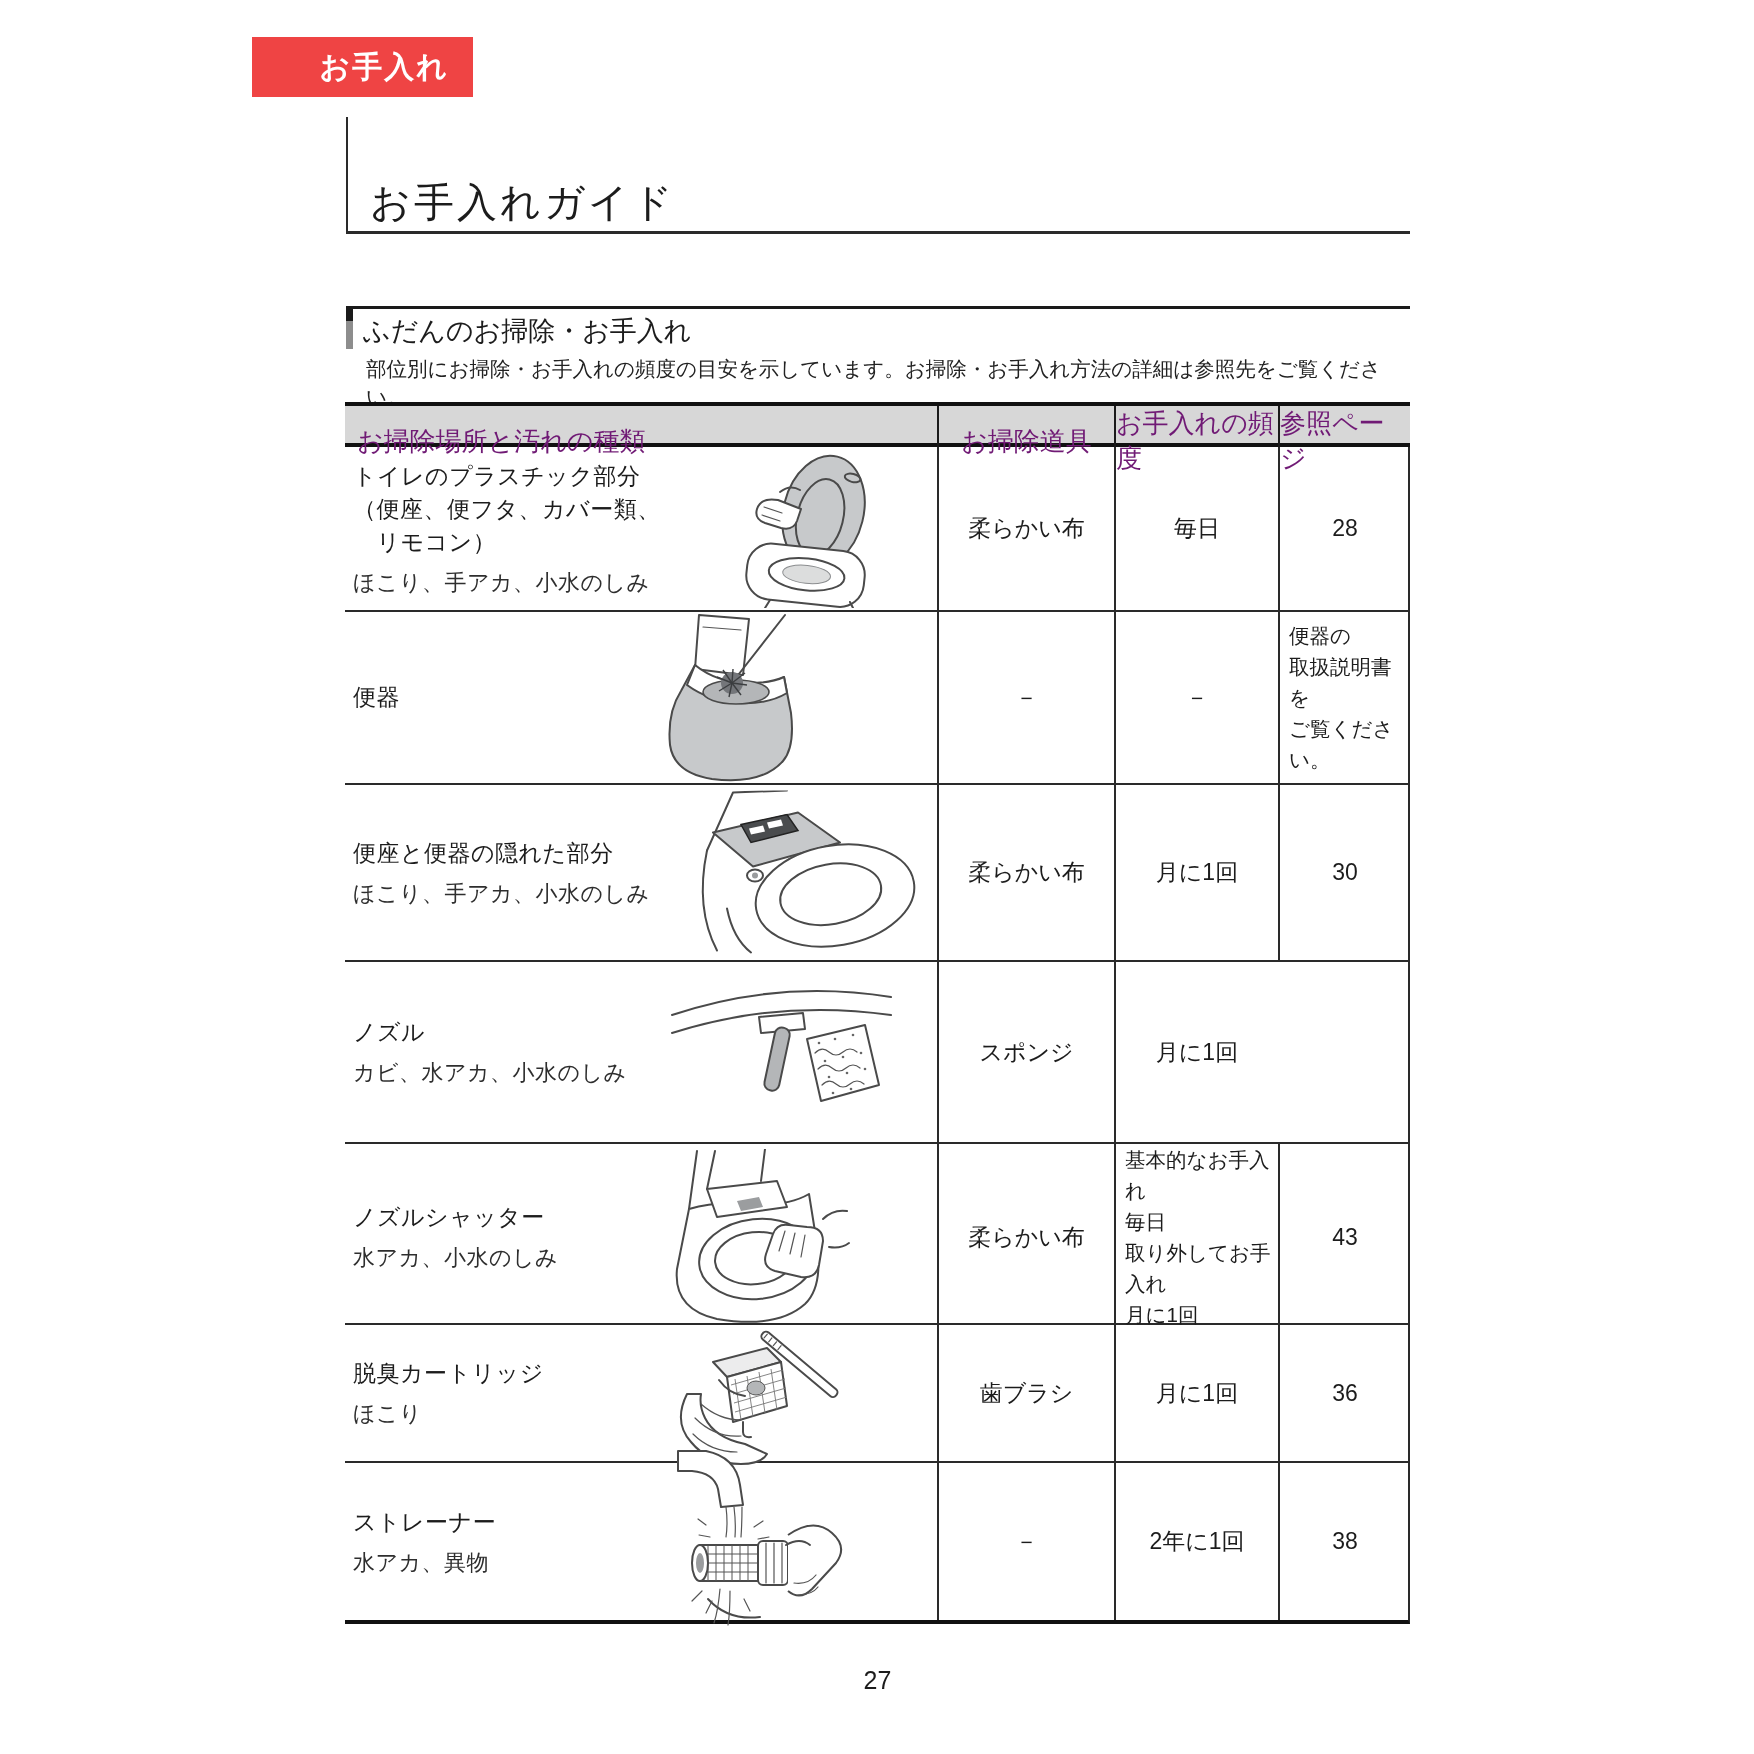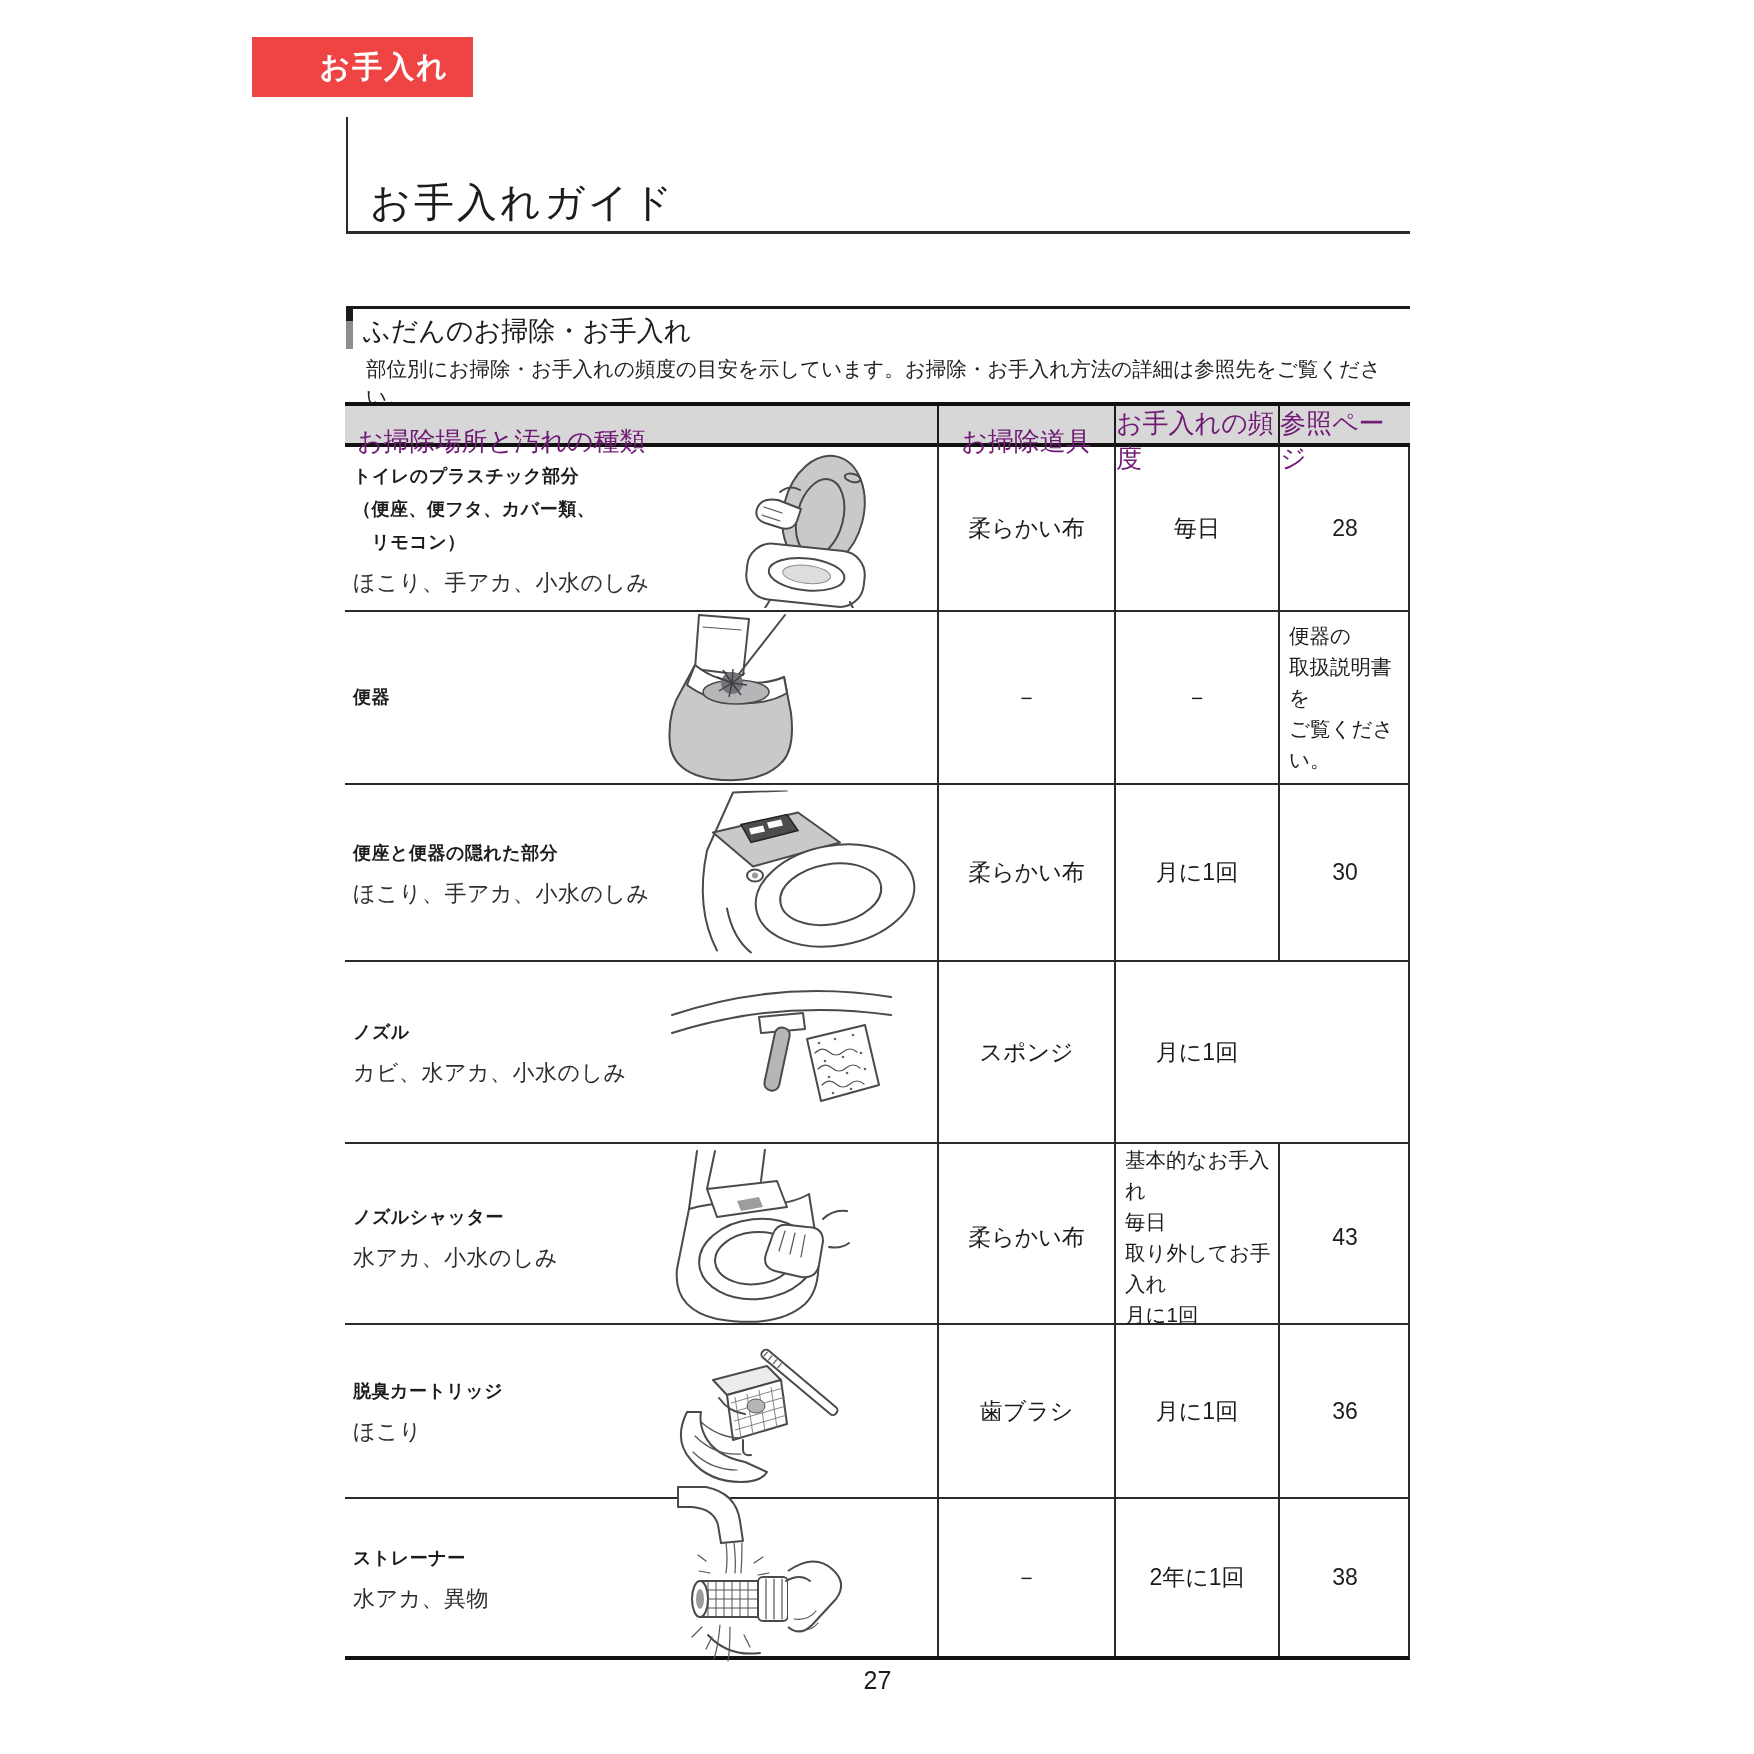--- a/index.html
+++ b/index.html
@@ -29,29 +29,29 @@
   
   .table{position:absolute;left:345px;top:402px;width:1065px;}
   .thead,.trow{display:grid;grid-template-columns:592px 177px 164px 132px;box-sizing:border-box;}
   .thead{height:45px;background:#d7d7d7;border-top:4px solid #111;border-bottom:4px solid #111;}
   .th{display:flex;align-items:center;justify-content:center;font-size:26px;color:#701a75;box-sizing:border-box;}
   .th.first{justify-content:flex-start;padding-left:12px;}
   .th+ .th{border-left:2px solid #1a1a1a;}
 
   .trow{position:relative;border-bottom:2px solid #2a2a2a;border-right:2px solid #2a2a2a;}
   .r1{height:165px}.r2{height:173px}.r3{height:177px}.r4{height:182px}
-  .r5{height:181px}.r6{height:174px}.r7{height:161px;border-bottom:4px solid #111;}
+  .r5{height:181px}.r6{height:138px}.r7{height:161px;border-bottom:4px solid #111;}
 
   .c1{position:relative;display:flex;flex-direction:column;justify-content:center;
       padding-left:8px;box-sizing:border-box;z-index:2;}
   .c2,.c3,.c4{display:flex;align-items:center;justify-content:center;text-align:center;
       font-size:23px;white-space:pre-line;box-sizing:border-box;border-left:2px solid #2a2a2a;}
   .cell-left{justify-content:flex-start !important;text-align:left;
       padding-left:9px;font-size:20.5px !important;line-height:31px;}
-  .place-name{font-weight:700;font-size:18px;line-height:33px;white-space:pre-line;letter-spacing:0.5px;}
+  .place-name{font-weight:400;font-size:23px;line-height:33px;white-space:pre-line;letter-spacing:0.5px;}
   .dirt{font-size:22px;line-height:31px;margin-top:8px;color:#2e2e2e;letter-spacing:0.5px;}
 
   .ill{position:absolute;top:50%;transform:translateY(-50%);z-index:1;}
   .il1{right:28px}.il2{right:115px}.il3{right:12px}.il4{right:42px}
   .il5{right:44px}.il6{right:82px}.il7{right:54px}
 
   .page-num{position:absolute;left:345px;top:1666px;width:1065px;text-align:center;font-size:25px;}
 
   svg{display:block}
   .ln{fill:none;stroke:#4a4a4a;stroke-width:2;stroke-linecap:round;stroke-linejoin:round;}

